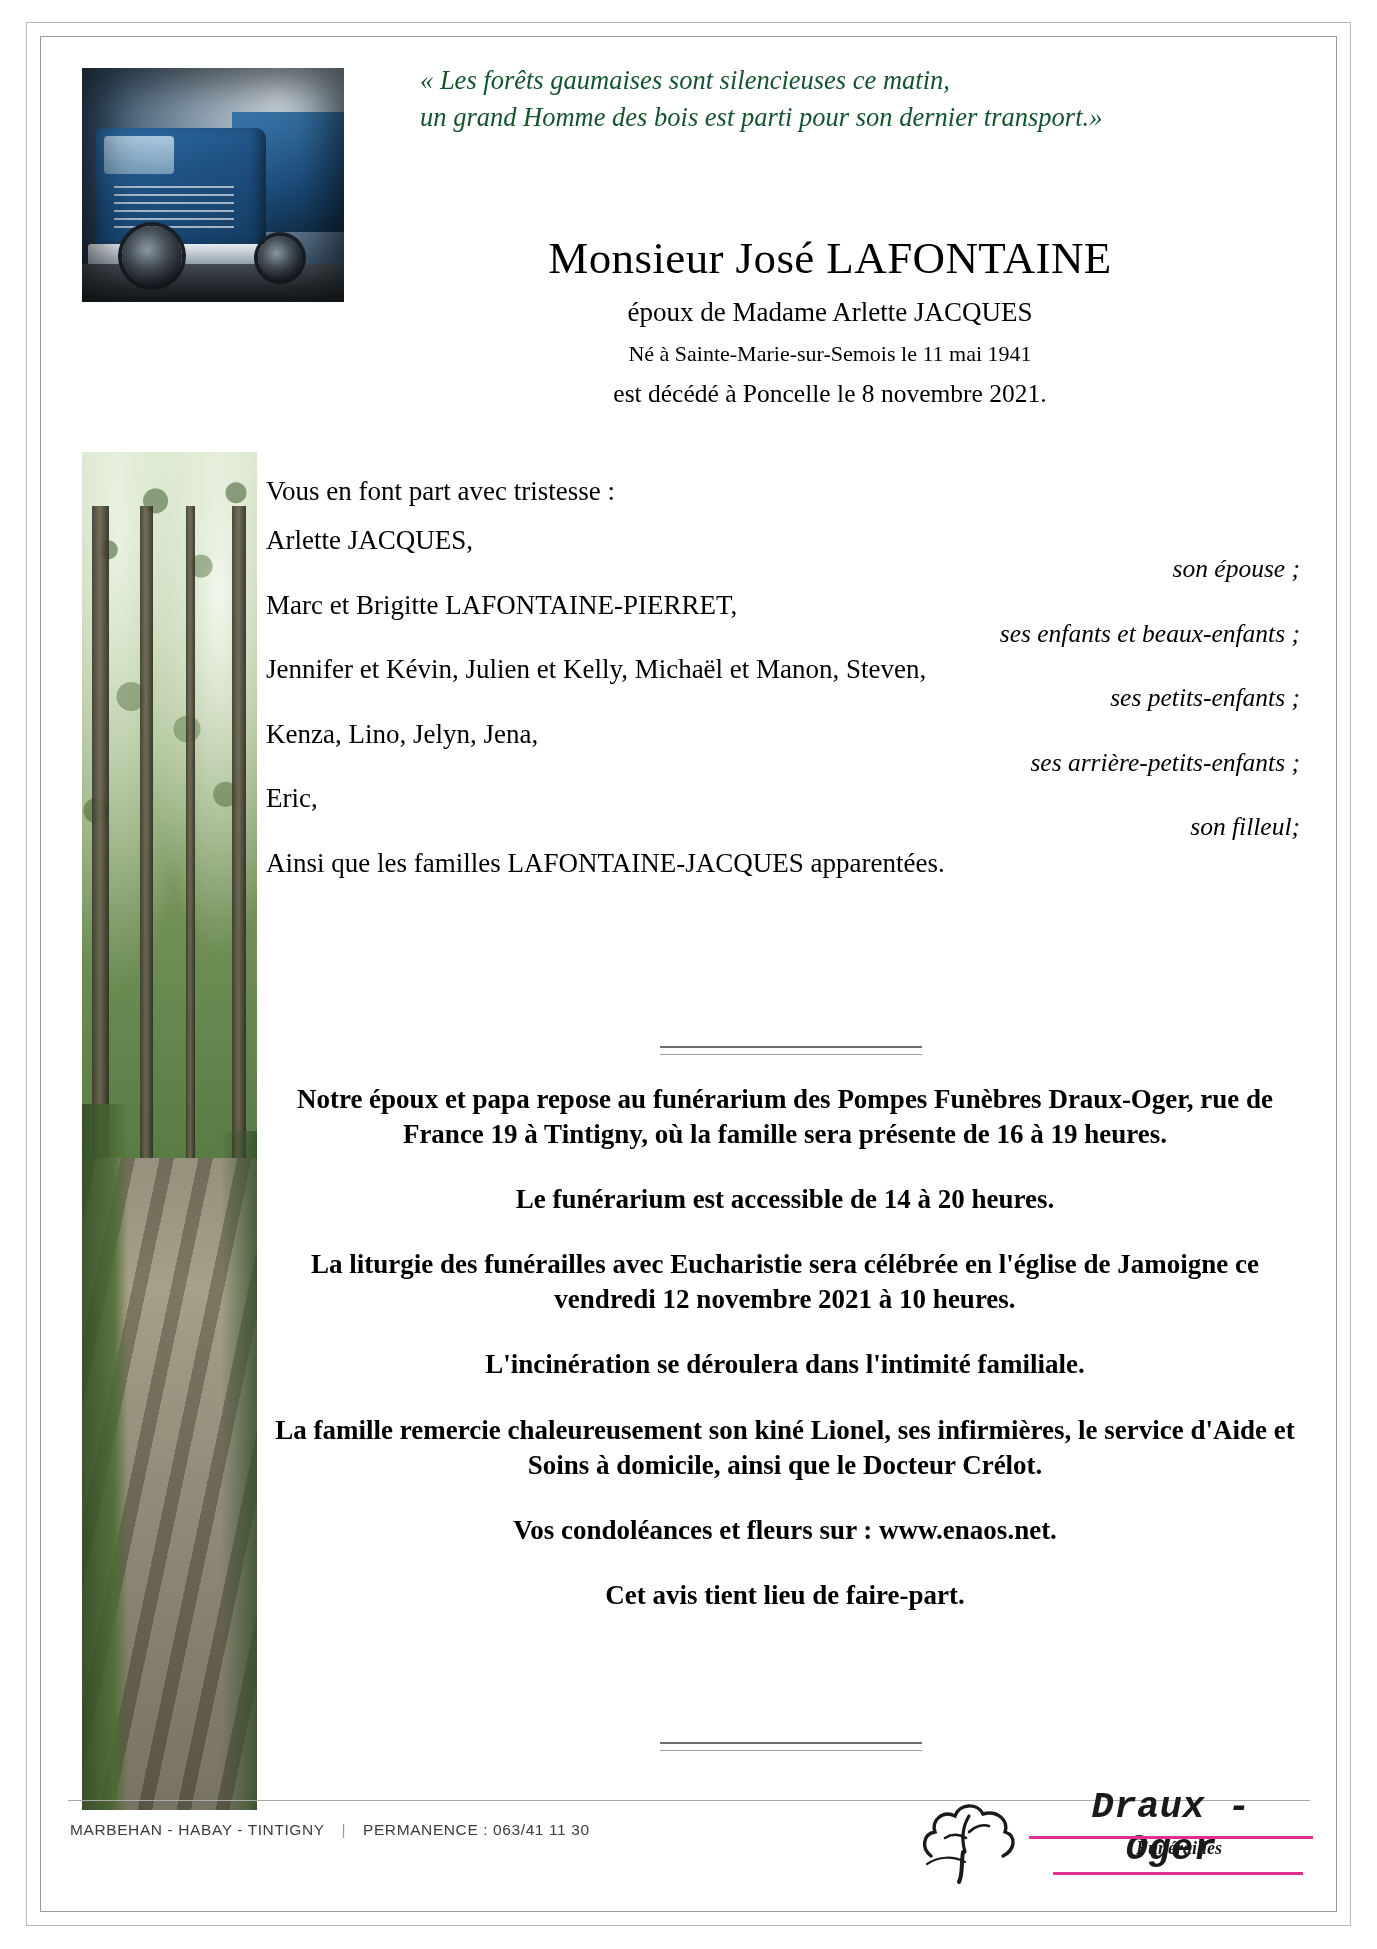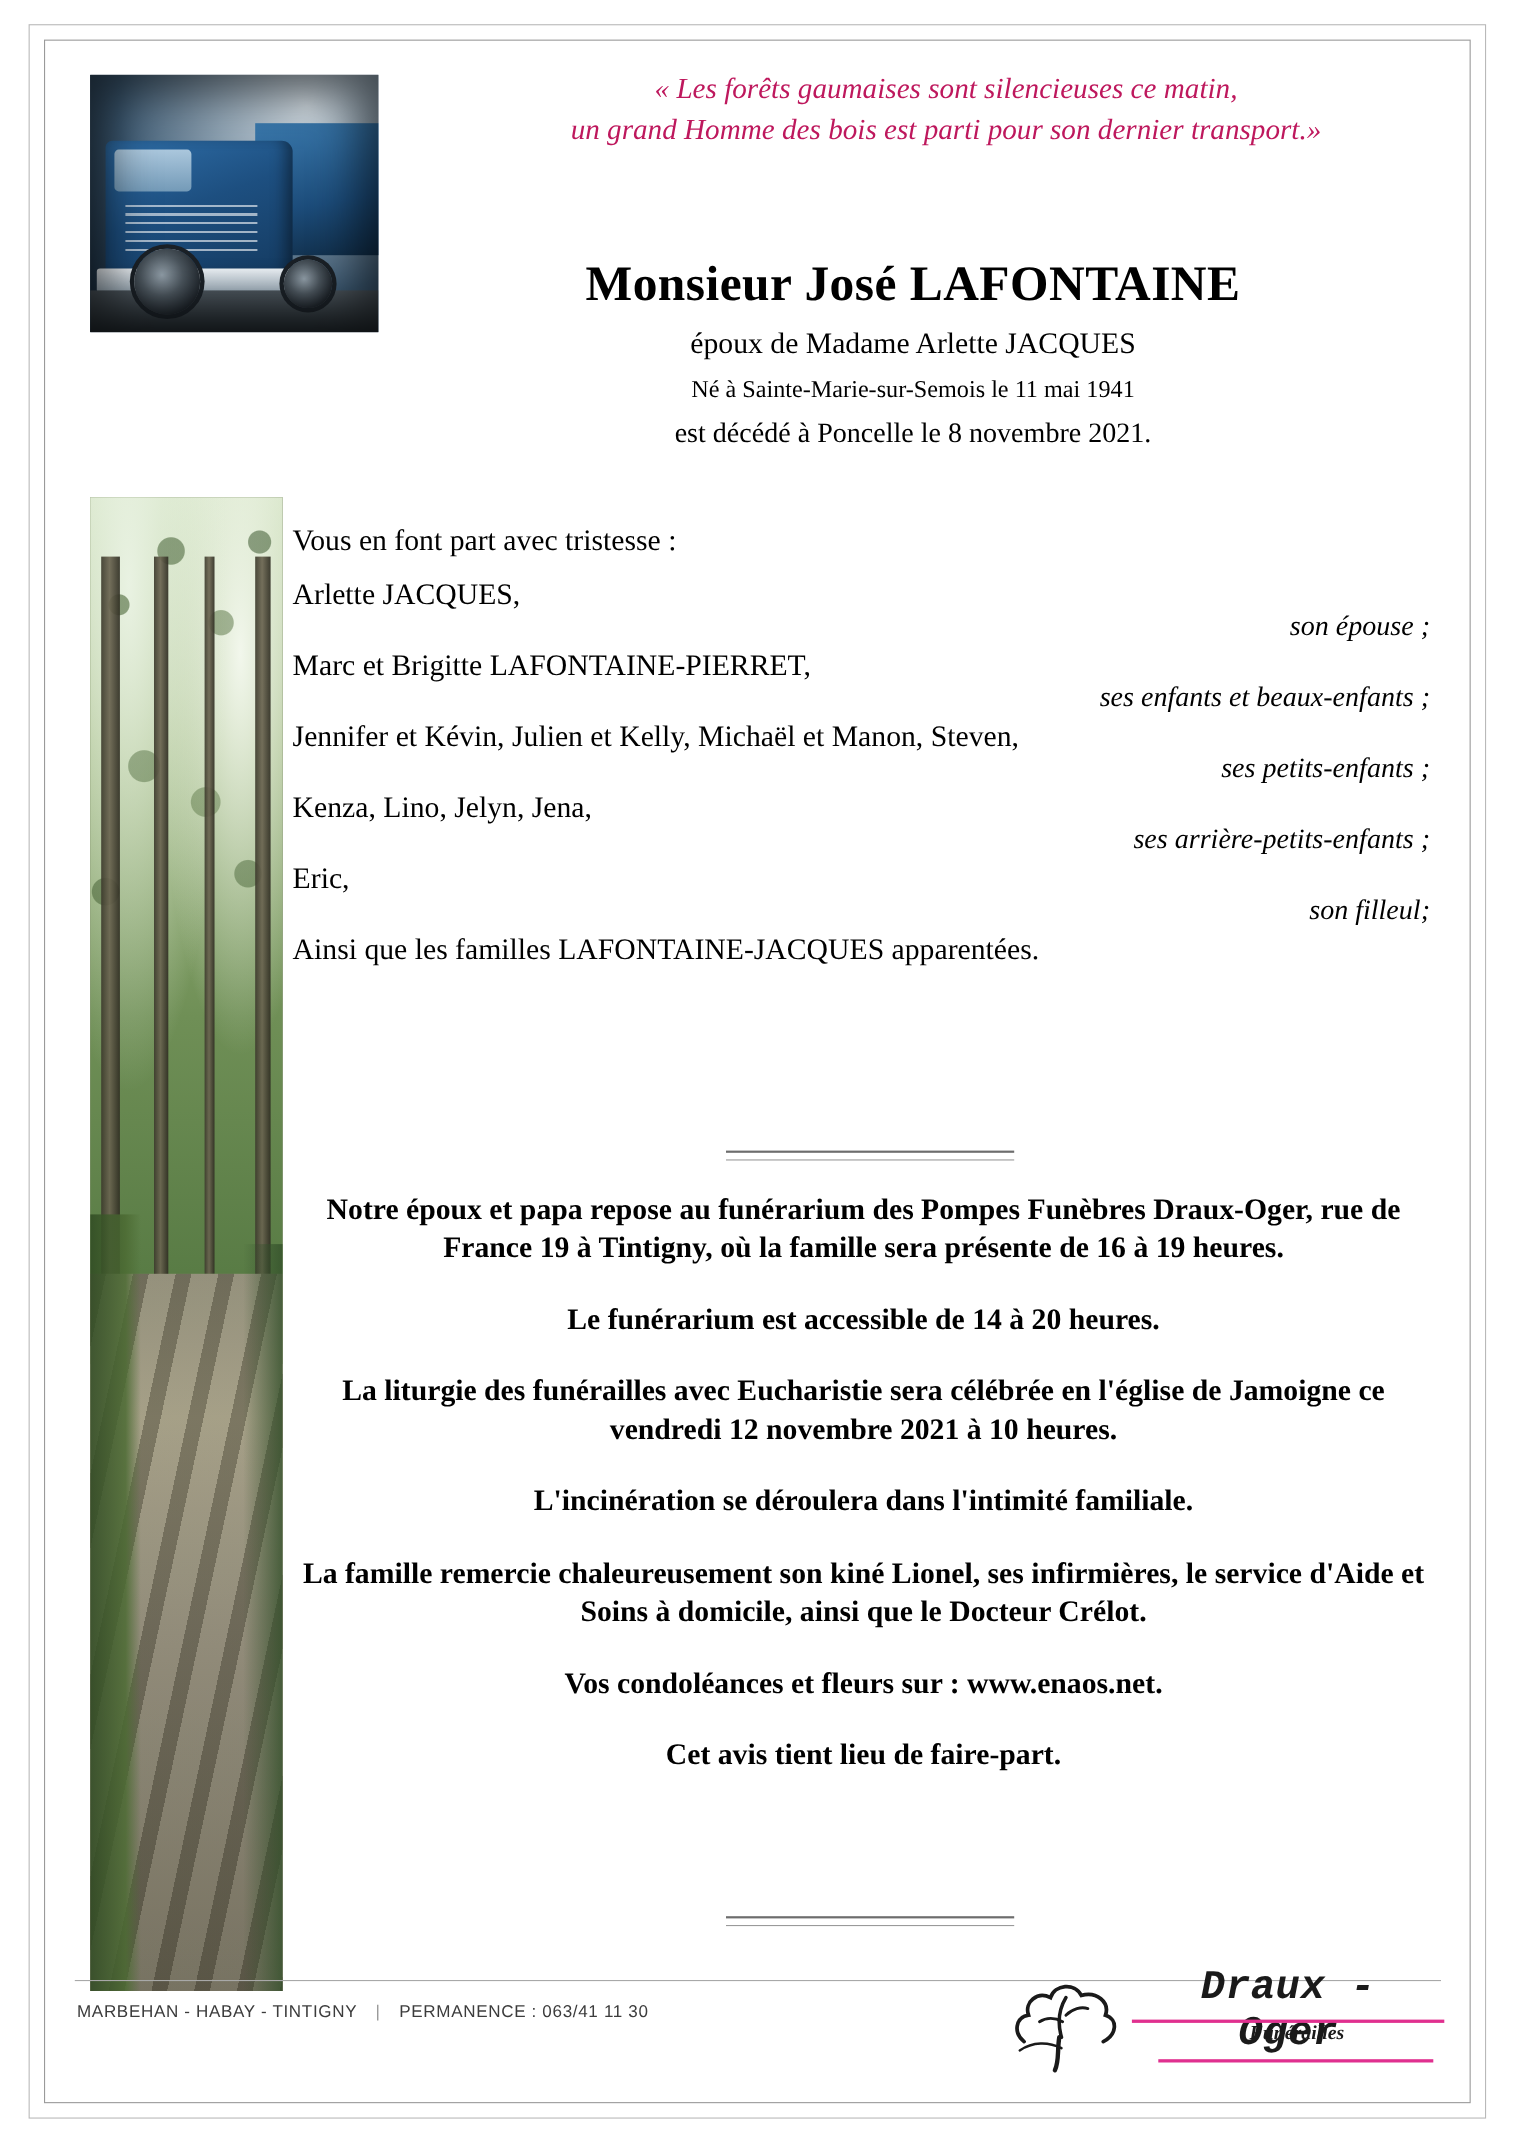--- a/index.html
+++ b/index.html
@@ -126,35 +126,35 @@
     left: 0; top: 0; width: 100%; height: 100%;
     box-shadow: inset 0 0 42px 18px rgba(0,0,0,.55);
   }
 
   
   .quote {
     position: absolute;
     left: 420px;
     top: 62px;
     width: 880px;
-    text-align: center;
+    text-align: left;
     font-style: italic;
     font-size: 26.5px;
     line-height: 1.38;
-    color: #be185d;
+    color: #14532d;
   }
 
   
   .name {
     position: absolute;
     left: 360px;
     top: 232px;
     width: 940px;
     text-align: center;
-    font-weight: bold;
+    font-weight: normal;
     font-size: 45px;
     letter-spacing: .4px;
   }
   .subline {
     position: absolute;
     width: 940px;
     left: 360px;
     text-align: center;
     font-size: 27px;
   }

